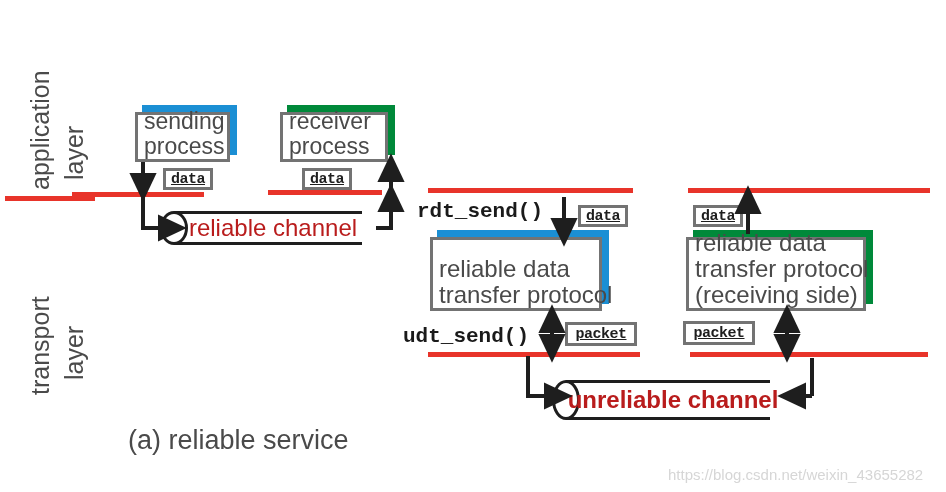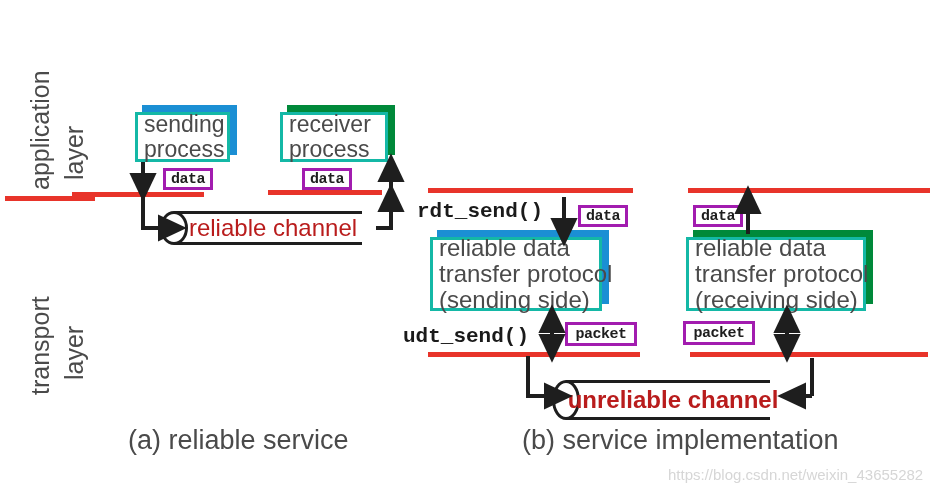--- a/index.html
+++ b/index.html
@@ -50,50 +50,51 @@
     box-sizing: border-box;
   }
   .shadow.blue  { background: #1b8fd4; }
   .shadow.green { background: #00893a; }
   .boxface {
     position: absolute;
     top: 0; left: 0;
     width: 100%;
     height: 100%;
     box-sizing: border-box;
-    border: 3px solid #14b8a6;
+    border: 3px solid #737373;
     background: #ffffff;
     display: flex;
     flex-direction: column;
-    justify-content: center;
+    justify-content: flex-end;
     padding: 0 6px;
   }
   .boxface .ln {
     font-family: "Liberation Sans", sans-serif;
     font-size: 24px;
     line-height: 26px;
     color: #4a4a4a;
     white-space: nowrap;
   }
   .boxface.small .ln { font-size: 23px; line-height: 25px; }
 
   
   .chip {
     position: absolute;
     box-sizing: border-box;
-    border: 3px solid #a21caf;
+    border: 3px solid #737373;
     background: #ffffff;
     font-family: "Liberation Mono", monospace;
     font-weight: bold;
     font-size: 15px;
     color: #1e1e1e;
     display: flex;
     align-items: center;
     justify-content: center;
     letter-spacing: -0.5px;
+    text-decoration: underline;
   }
 
   
   .call {
     position: absolute;
     font-family: "Liberation Mono", monospace;
     font-weight: bold;
     font-size: 21px;
     color: #1a1a1a;
     white-space: nowrap;
@@ -210,21 +211,20 @@
   <div class="caption" style="left:128px; top:425px;">(a)  reliable service</div>
 
   <div class="call" style="left:417px; top:200px;">rdt_send()</div>
   <div class="chip" style="left:578px; top:205px; width:50px; height:22px;">data</div>
 
   <div class="boxwrap" style="left:430px; top:237px; width:172px; height:74px;">
     <div class="shadow blue"></div>
     <div class="boxface">
       <div class="ln">reliable data</div>
       <div class="ln">transfer protocol</div>
-      <div class="ln">(sending side)</div>
     </div>
   </div>
 
   <div class="call" style="left:403px; top:325px;">udt_send()</div>
   <div class="chip" style="left:565px; top:322px; width:72px; height:24px;">packet</div>
 
   <div class="chip" style="left:693px; top:205px; width:50px; height:22px;">data</div>
 
   <div class="boxwrap" style="left:686px; top:237px; width:180px; height:74px;">
     <div class="shadow green"></div>
@@ -236,21 +236,20 @@
   </div>
 
   <div class="chip" style="left:683px; top:321px; width:72px; height:24px;">packet</div>
 
   <div class="cyl" style="left:552px; top:380px; width:232px; height:40px;font-weight:bold;">
     <div class="rect"></div>
     <div class="cap"></div>
     <div class="lbl">unreliable channel</div>
   </div>
 
-  <div class="caption" style="left:522px; top:425px;">(b) service implementation</div>
 
   <svg class="overlay" viewBox="0 0 946 492">
     <defs>
       <marker id="ah" markerWidth="8" markerHeight="8" refX="4" refY="4" orient="auto" markerUnits="strokeWidth">
         <path d="M0,0.6 L7.2,4 L0,7.4 z" fill="#1e1e1e"></path>
       </marker>
     </defs>
     <g stroke="#1e1e1e" stroke-width="4" fill="none">
 
       <path d="M143,162 L143,189" marker-end="url(#ah)"></path>

